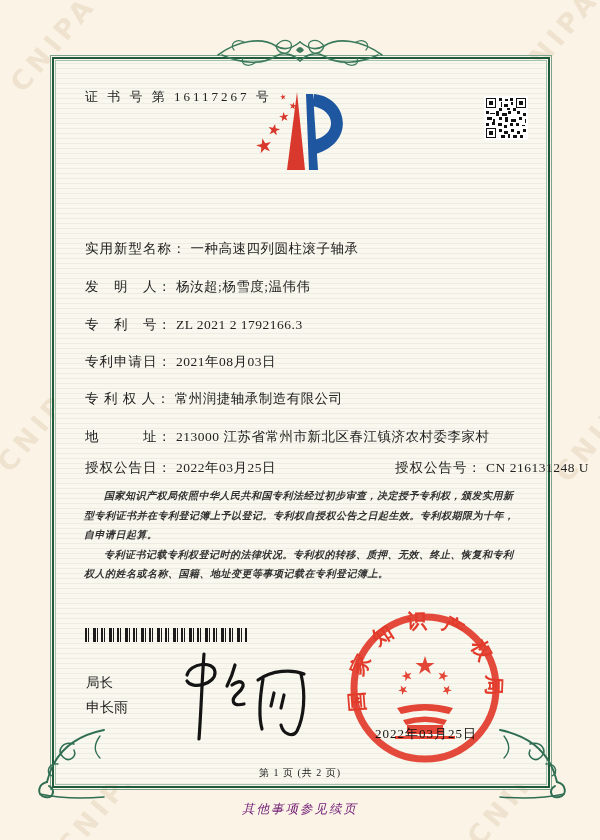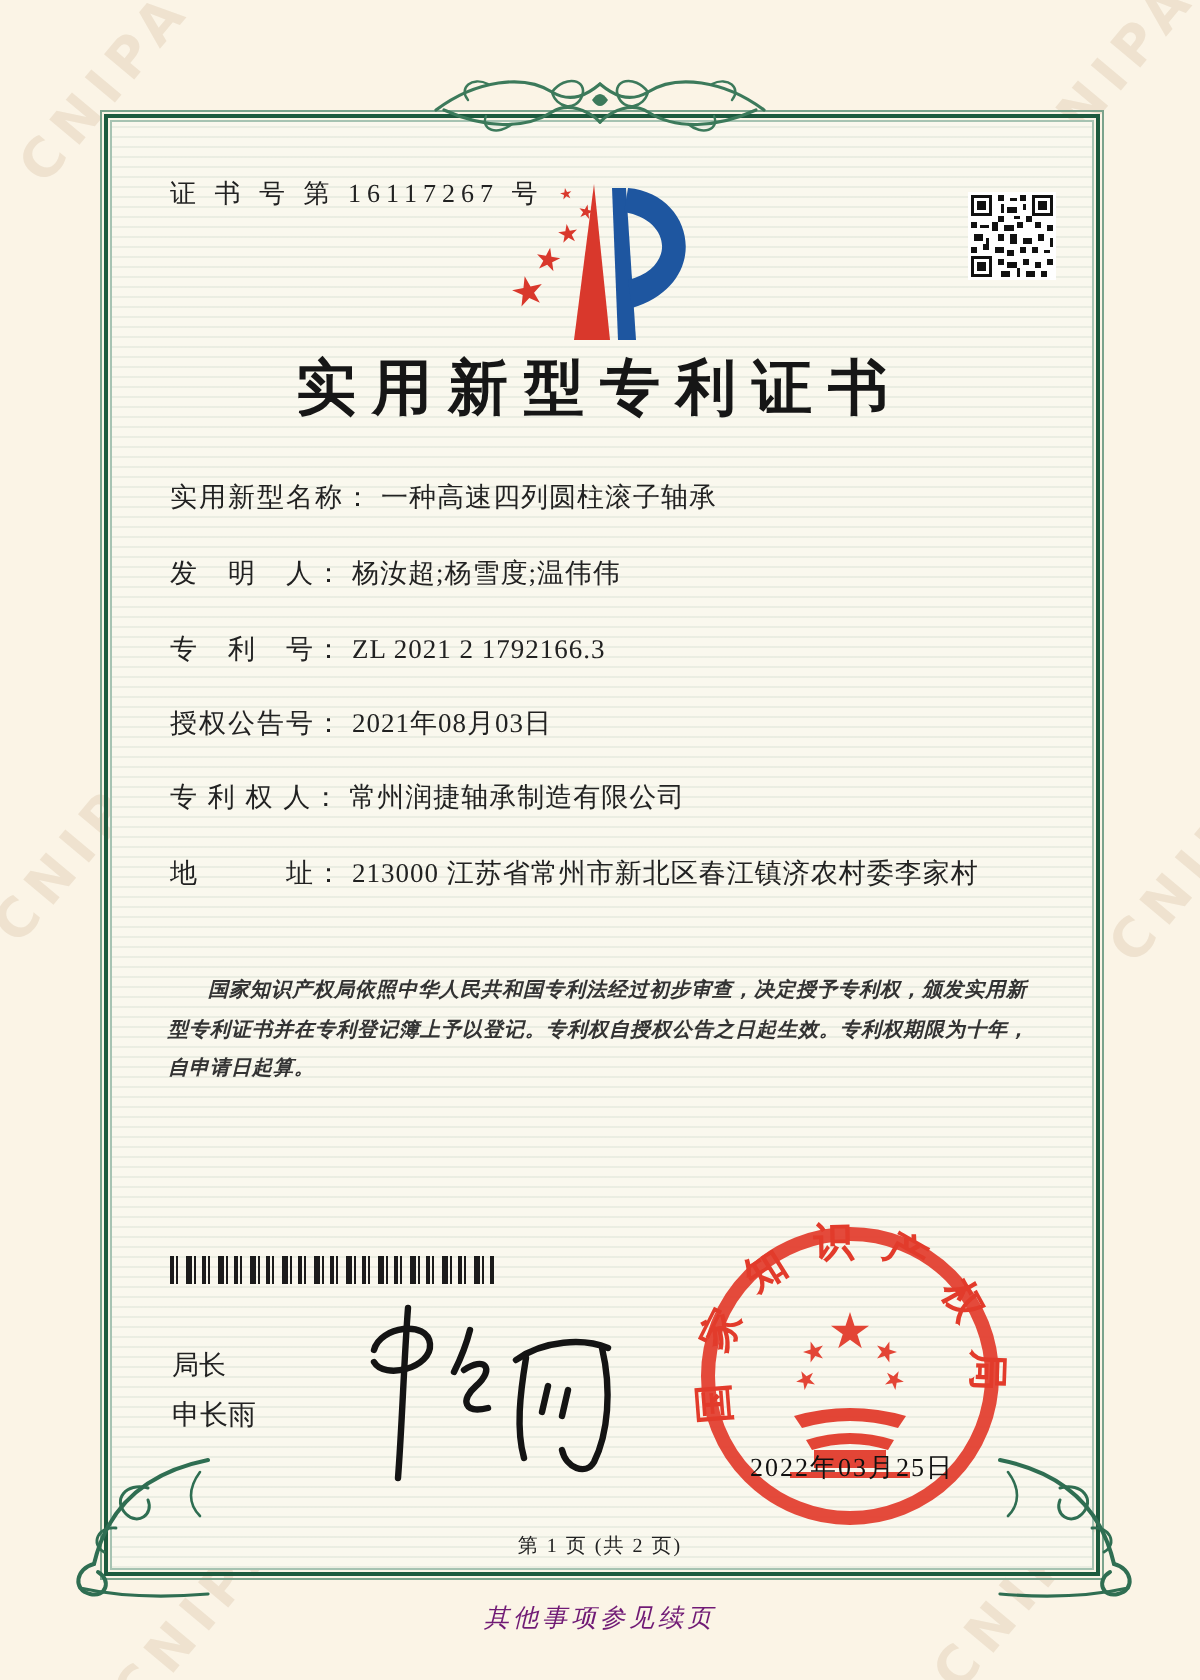--- a/index.html
+++ b/index.html
@@ -182,43 +182,47 @@
     <path d="M64,10 C98,13 106,58 66,70 L64,56 C88,50 86,26 62,22 Z" fill="#1e56a0"></path>
     <g fill="#d9382c">
       <use href="#st1" transform="translate(14,62) scale(8) rotate(-12)"></use>
       <use href="#st1" transform="translate(24,46) scale(6.2) rotate(10)"></use>
       <use href="#st1" transform="translate(34,33) scale(5) rotate(-8)"></use>
       <use href="#st1" transform="translate(43,22) scale(3.8) rotate(12)"></use>
       <use href="#st1" transform="translate(33,13) scale(3) rotate(-10)"></use>
     </g>
   </svg>
 
-  <div class="title">实用新型专利证书</div>
 
   <div class="frow" style="top:240px;">
     <span class="lab">实用新型名称：</span><span class="val">一种高速四列圆柱滚子轴承</span>
   </div>
   <div class="frow" style="top:278px;">
     <span class="lab">发　明　人：</span><span class="val">杨汝超;杨雪度;温伟伟</span>
   </div>
   <div class="frow" style="top:316px;font-family:Liberation Serif, serif;">
     <span class="lab">专　利　号：</span><span class="val">ZL 2021 2 1792166.3</span>
   </div>
   <div class="frow" style="top:353px;">
-    <span class="lab">授权公告号：</span><span class="val">2021年08月03日</span>
+    <span class="lab">专利申请日：</span><span class="val">2021年08月03日</span>
   </div>
   <div class="frow" style="top:390px;">
     <span class="lab">专 利 权 人：</span><span class="val">常州润捷轴承制造有限公司</span>
   </div>
   <div class="frow" style="top:428px;">
     <span class="lab">地　　　址：</span><span class="val">213000 江苏省常州市新北区春江镇济农村委李家村</span>
   </div>
+  <div class="frow" style="top:459px;">
+    <span class="lab">授权公告日：</span><span class="val">2022年03月25日</span>
+    <span class="grant-no"><span class="lab">授权公告号：</span><span class="val">CN 216131248 U</span></span>
+  </div>
 
   <div class="legal">
     <p>国家知识产权局依照中华人民共和国专利法经过初步审查，决定授予专利权，颁发实用新型专利证书并在专利登记簿上予以登记。专利权自授权公告之日起生效。专利权期限为十年，自申请日起算。</p>
+    <p>专利证书记载专利权登记时的法律状况。专利权的转移、质押、无效、终止、恢复和专利权人的姓名或名称、国籍、地址变更等事项记载在专利登记簿上。</p>
   </div>
 
   <div class="barcode"></div>
 
   <div class="officer-title">局长</div>
   <div class="officer-name">申长雨</div>
 
   <svg class="signature" width="150" height="100" viewBox="0 0 150 100">
     <g stroke="#141414" fill="none" stroke-width="3.2" stroke-linecap="round" stroke-linejoin="round">
       <path d="M36,9 C34,35 33,68 31,94"></path>

